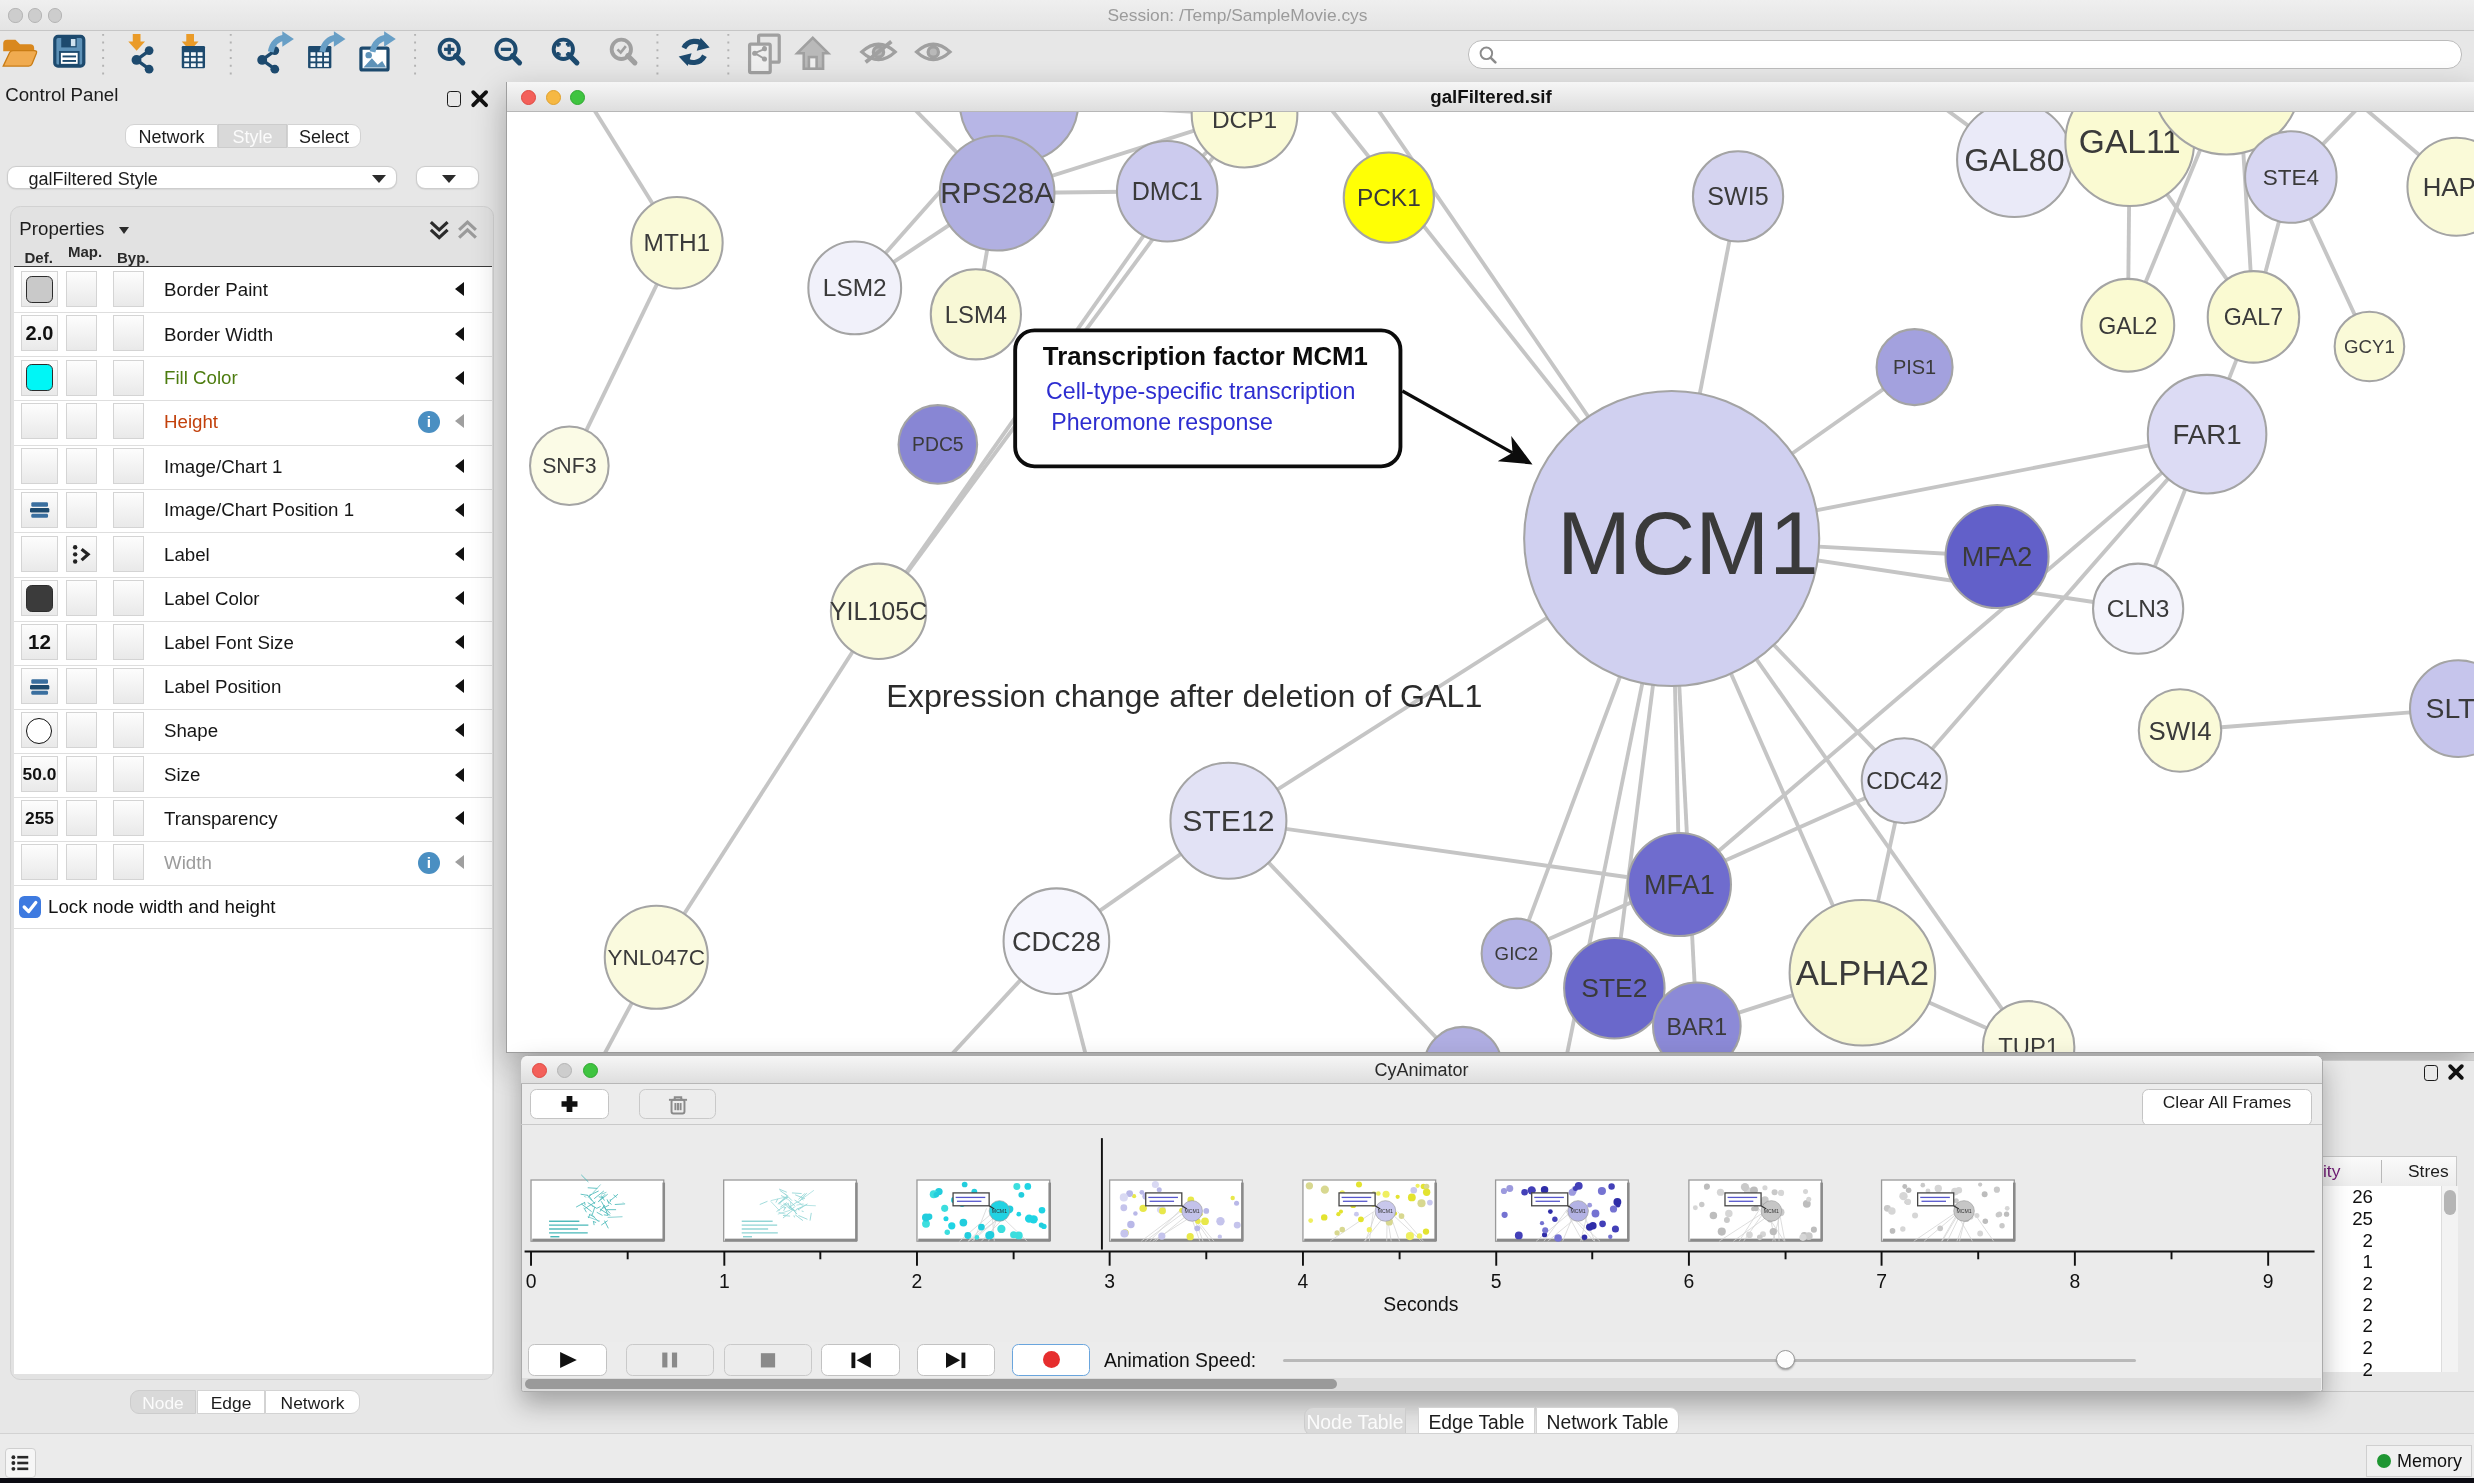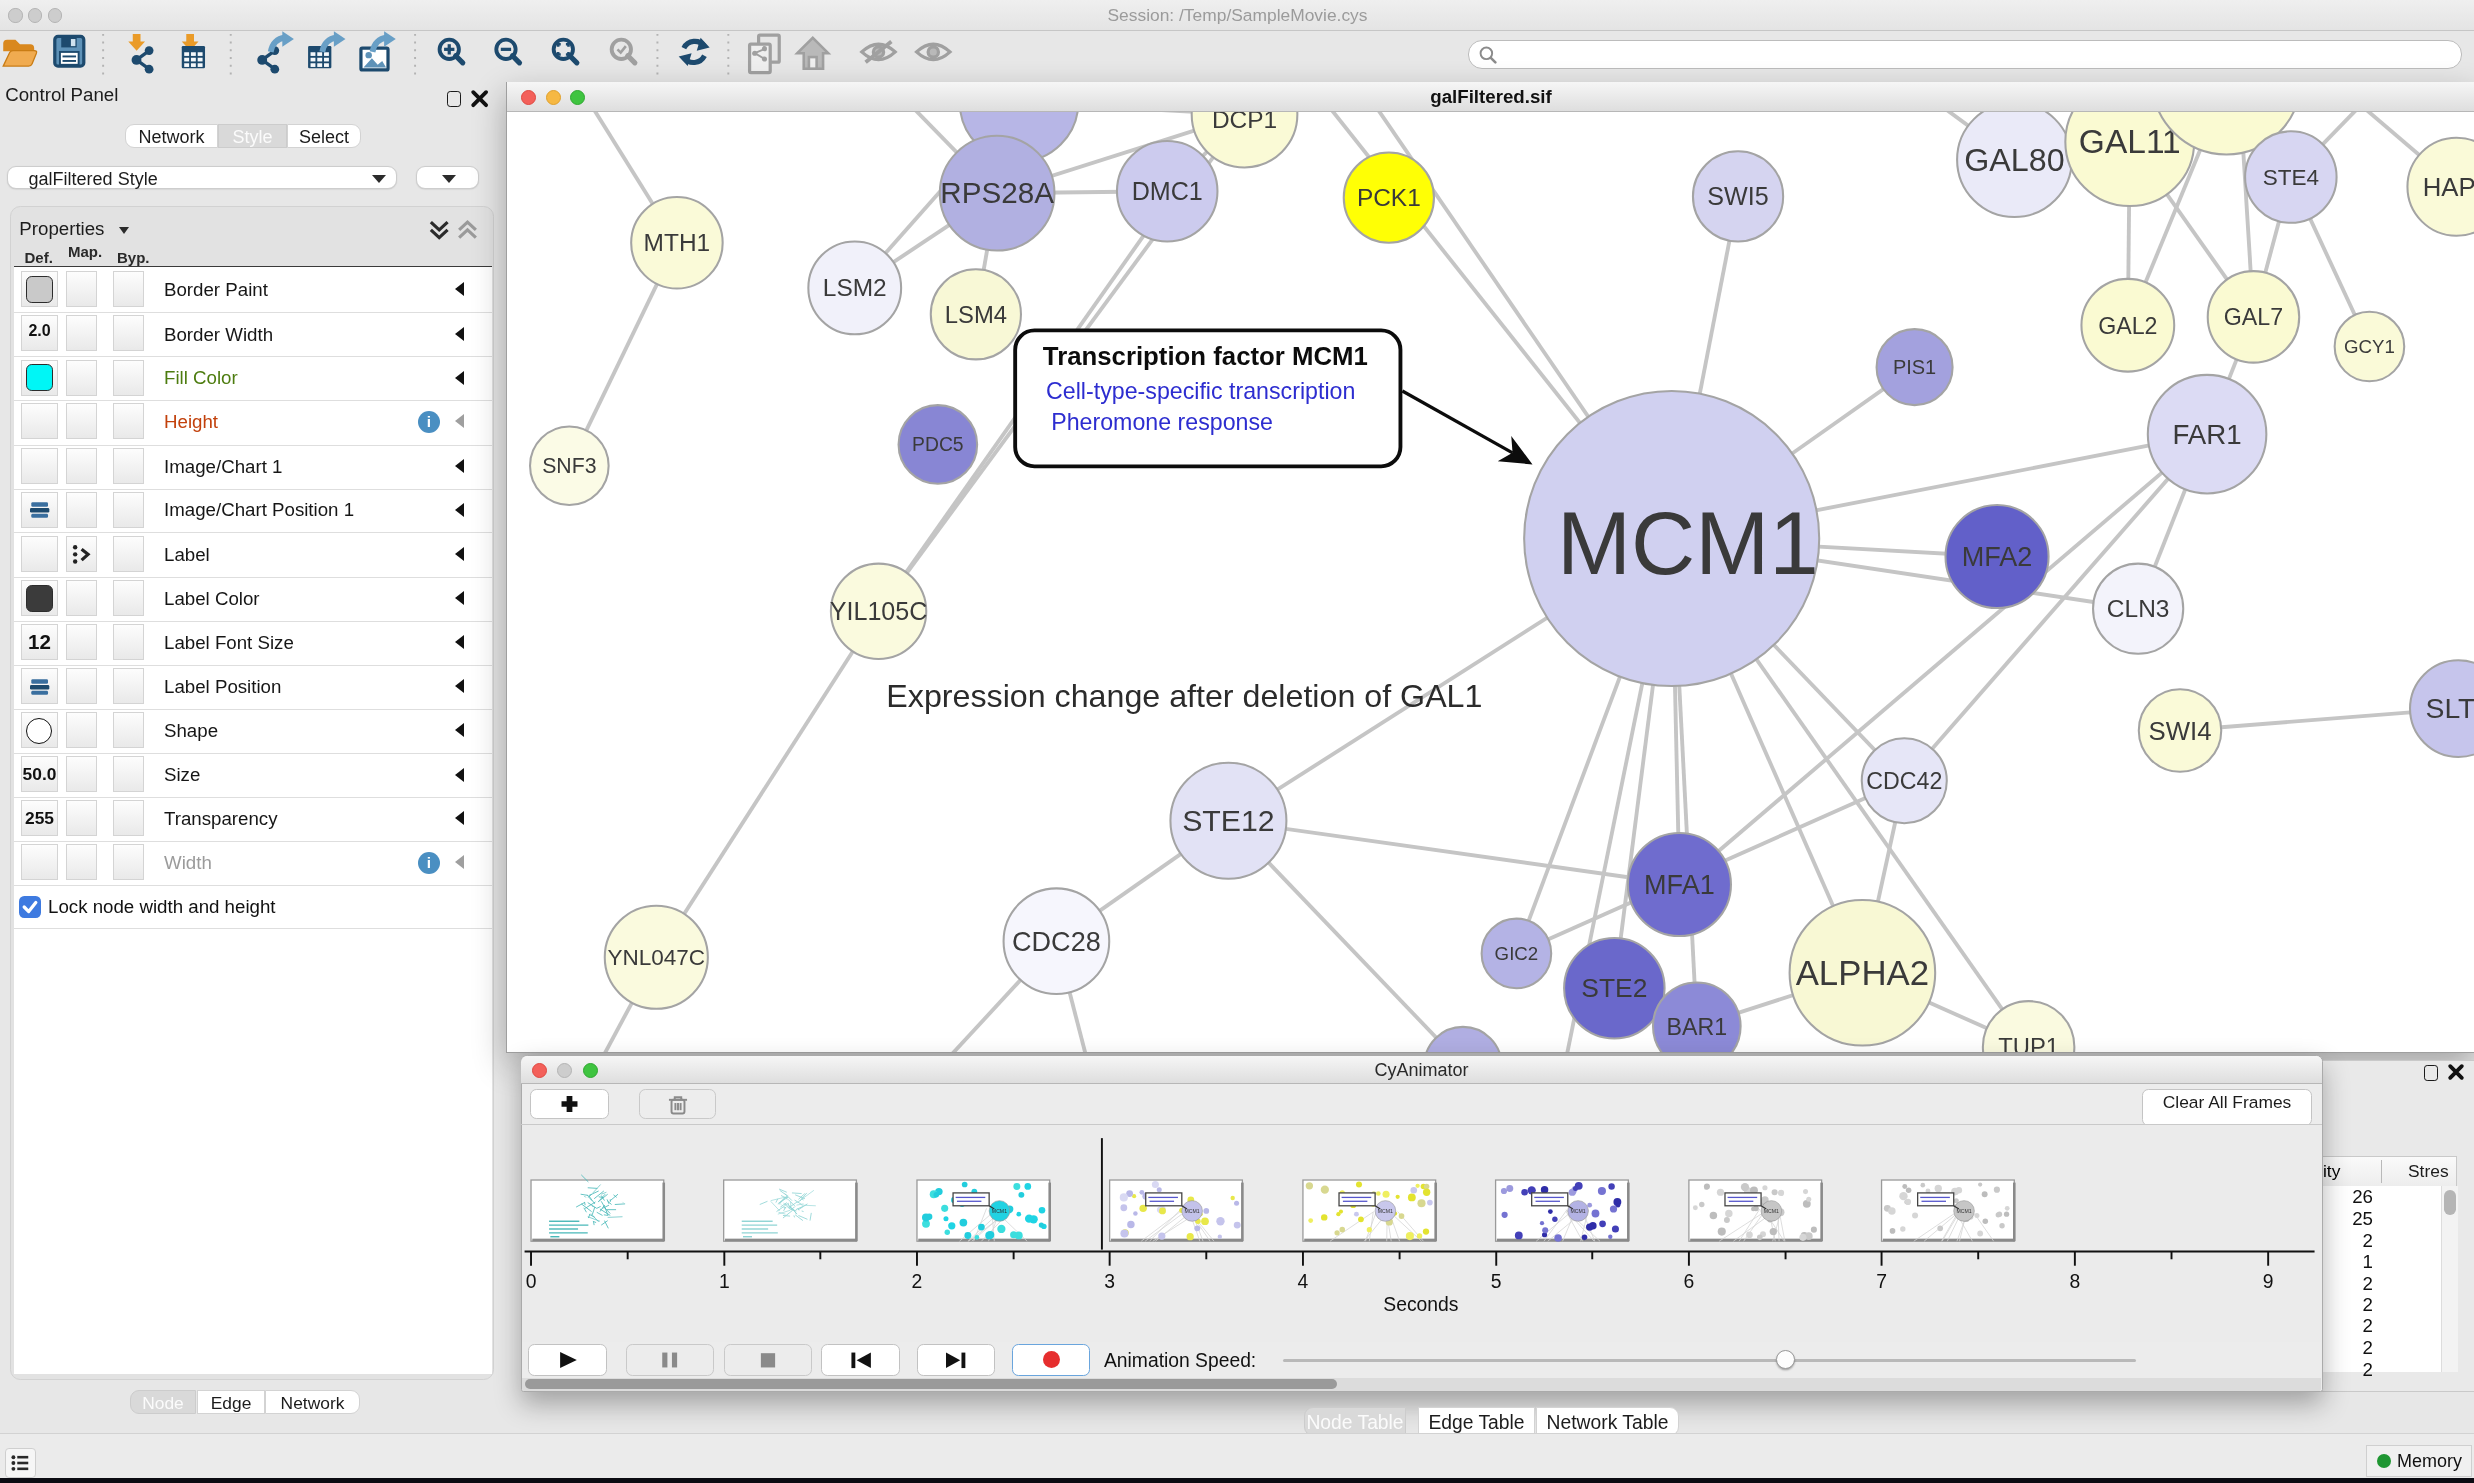--- a/index.html
+++ b/index.html
@@ -167,21 +167,21 @@
 <div class="abs" style="left:21px;top:271px;width:37px;height:36px;background:linear-gradient(#fdfdfd,#e9e9e9);border:0.6px solid #d4d4d4;box-sizing:border-box;"></div>
 <div class="abs" style="left:66px;top:271px;width:31px;height:36px;background:linear-gradient(#fdfdfd,#e9e9e9);border:0.6px solid #d4d4d4;box-sizing:border-box;"></div>
 <div class="abs" style="left:113px;top:271px;width:31px;height:36px;background:linear-gradient(#fdfdfd,#e9e9e9);border:0.6px solid #d4d4d4;box-sizing:border-box;"></div>
 <div class="abs" style="left:26px;top:276px;width:27px;height:27px;background:#c9c9c9;border:1.3px solid #2c2c2c;border-radius:5.8px;box-sizing:border-box;"></div>
 <div class="abs" style="left:164px;top:279px;font-size:18.7px;color:#161616;">Border Paint</div>
 <div class="abs" style="left:455px;top:282px;width:0;height:0;border-top:7.7px solid transparent;border-bottom:7.7px solid transparent;border-right:9.7px solid #111;"></div>
 <div class="abs" style="left:13.5px;top:356px;width:478px;height:0.6px;background:#dedede;"></div>
 <div class="abs" style="left:21px;top:315px;width:37px;height:36px;background:linear-gradient(#fdfdfd,#e9e9e9);border:0.6px solid #d4d4d4;box-sizing:border-box;"></div>
 <div class="abs" style="left:66px;top:315px;width:31px;height:36px;background:linear-gradient(#fdfdfd,#e9e9e9);border:0.6px solid #d4d4d4;box-sizing:border-box;"></div>
 <div class="abs" style="left:113px;top:315px;width:31px;height:36px;background:linear-gradient(#fdfdfd,#e9e9e9);border:0.6px solid #d4d4d4;box-sizing:border-box;"></div>
-<div class="abs" style="left:21px;top:322px;width:37px;text-align:center;font-size:16px;font-weight:bold;color:#111;">2.0</div>
+<div class="abs" style="left:21px;top:322px;width:37px;text-align:center;font-size:20px;font-weight:bold;color:#111;">2.0</div>
 <div class="abs" style="left:164px;top:324px;font-size:18.7px;color:#161616;">Border Width</div>
 <div class="abs" style="left:455px;top:327px;width:0;height:0;border-top:7.7px solid transparent;border-bottom:7.7px solid transparent;border-right:9.7px solid #111;"></div>
 <div class="abs" style="left:13.5px;top:400px;width:478px;height:0.6px;background:#dedede;"></div>
 <div class="abs" style="left:21px;top:360px;width:37px;height:36px;background:linear-gradient(#fdfdfd,#e9e9e9);border:0.6px solid #d4d4d4;box-sizing:border-box;"></div>
 <div class="abs" style="left:66px;top:360px;width:31px;height:36px;background:linear-gradient(#fdfdfd,#e9e9e9);border:0.6px solid #d4d4d4;box-sizing:border-box;"></div>
 <div class="abs" style="left:113px;top:360px;width:31px;height:36px;background:linear-gradient(#fdfdfd,#e9e9e9);border:0.6px solid #d4d4d4;box-sizing:border-box;"></div>
 <div class="abs" style="left:26px;top:364px;width:27px;height:27px;background:#00f6f6;border:1.3px solid #2c2c2c;border-radius:5.8px;box-sizing:border-box;"></div>
 <div class="abs" style="left:164px;top:367px;font-size:18.7px;color:#4d7c0f;">Fill Color</div>
 <div class="abs" style="left:455px;top:371px;width:0;height:0;border-top:7.7px solid transparent;border-bottom:7.7px solid transparent;border-right:9.7px solid #111;"></div>
 <div class="abs" style="left:13.5px;top:445px;width:478px;height:0.6px;background:#dedede;"></div>
@@ -424,21 +424,21 @@
     <text x="846" y="493" font-size="36" fill="#2d2dd0">Pheromone response</text>
     <line x1="1391" y1="433" x2="1562" y2="529" stroke="#0c0c0c" stroke-width="5"></line>
     <path d="M1593 547 L1539 542 L1562 529 L1560 503 z" fill="#0c0c0c"></path>
   </svg>
 <div class="abs" style="left:2320px;top:1060px;width:155px;height:332px;background:#e9e9e9;border:0.6px solid #c9c9c9;box-sizing:border-box;"></div>
 <div class="abs" style="left:2424px;top:1065px;width:12.2px;height:13.5px;border:1.9px solid #1a1a1a;border-radius:3.2px;"></div>
 <svg class="abs" style="left:2447px;top:1063px;" width="18" height="18" viewBox="0 0 28 28">
     <path d="M5 5 L23 23 M23 5 L5 23" stroke="#111" stroke-width="6" stroke-linecap="round"></path>
   </svg>
 <div class="abs" style="left:2320px;top:1156px;width:137px;height:31px;background:linear-gradient(#fafafa,#ededed);border:0.6px solid #c9c9c9;box-sizing:border-box;"></div>
-<div class="abs" style="left:2323px;top:1161px;font-size:17.4px;color:#000000;">ity</div>
+<div class="abs" style="left:2323px;top:1161px;font-size:17.4px;color:#701a75;">ity</div>
 <div class="abs" style="left:2408px;top:1161px;font-size:17.4px;color:#1c1c1c;">Stres</div>
 <div class="abs" style="left:2381px;top:1160px;width:0.6px;height:23px;background:#b9b9b9;"></div>
 <div class="abs" style="left:2320px;top:1186px;width:121px;height:186px;background:#fff;"></div>
 <div class="abs" style="left:2301px;top:1186px;width:72px;text-align:right;font-size:18.7px;color:#111;">26</div>
 <div class="abs" style="left:2301px;top:1208px;width:72px;text-align:right;font-size:18.7px;color:#111;">25</div>
 <div class="abs" style="left:2301px;top:1230px;width:72px;text-align:right;font-size:18.7px;color:#111;">2</div>
 <div class="abs" style="left:2301px;top:1251px;width:72px;text-align:right;font-size:18.7px;color:#111;">1</div>
 <div class="abs" style="left:2301px;top:1273px;width:72px;text-align:right;font-size:18.7px;color:#111;">2</div>
 <div class="abs" style="left:2301px;top:1294px;width:72px;text-align:right;font-size:18.7px;color:#111;">2</div>
 <div class="abs" style="left:2301px;top:1315px;width:72px;text-align:right;font-size:18.7px;color:#111;">2</div>

